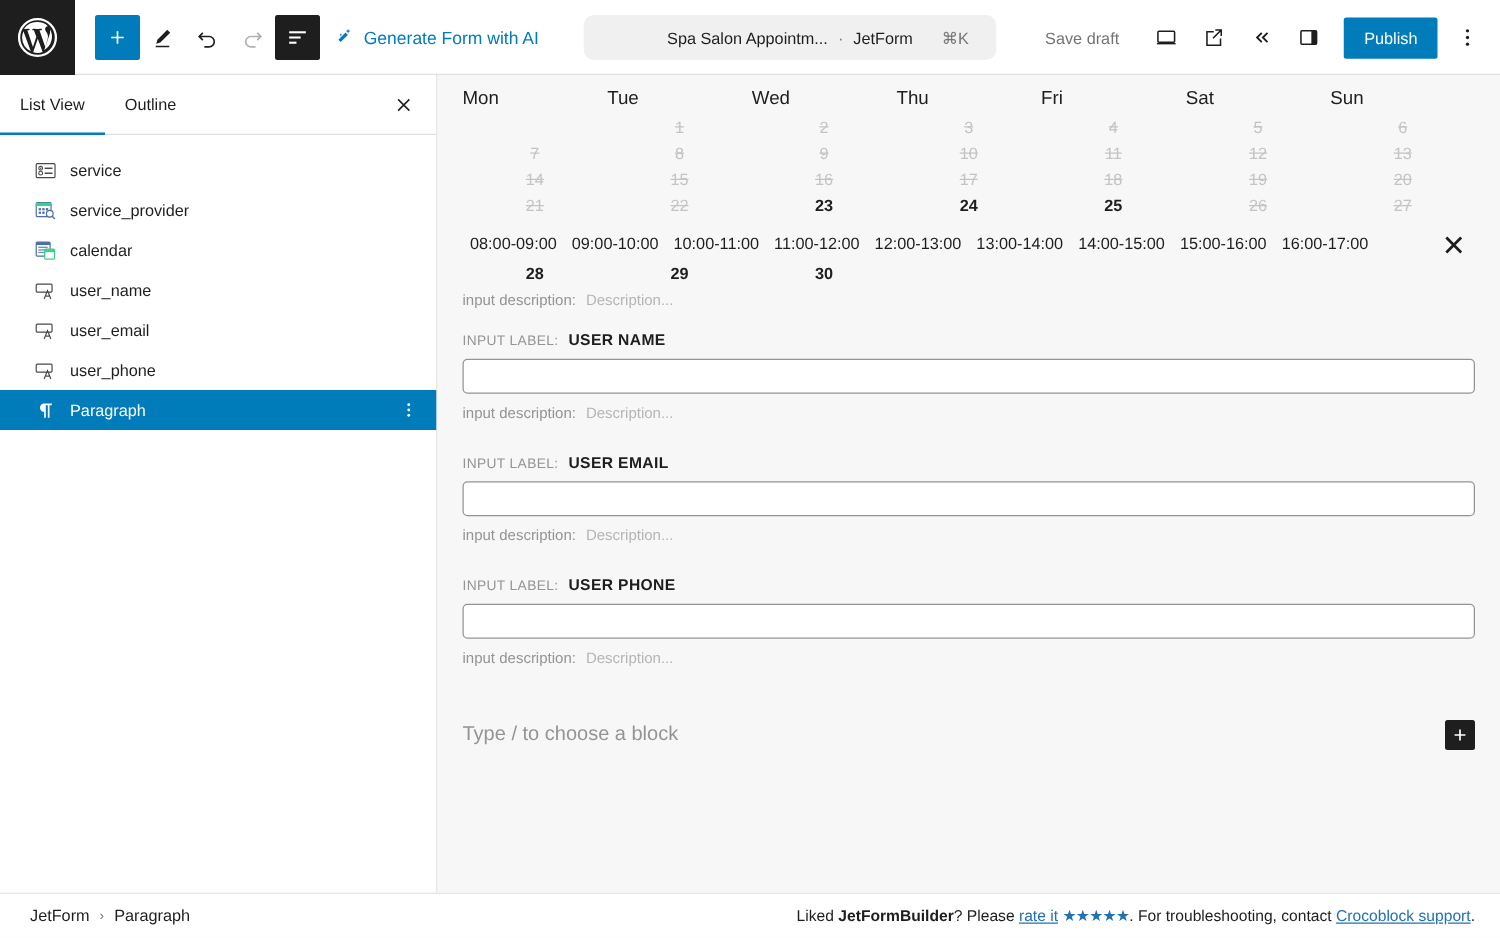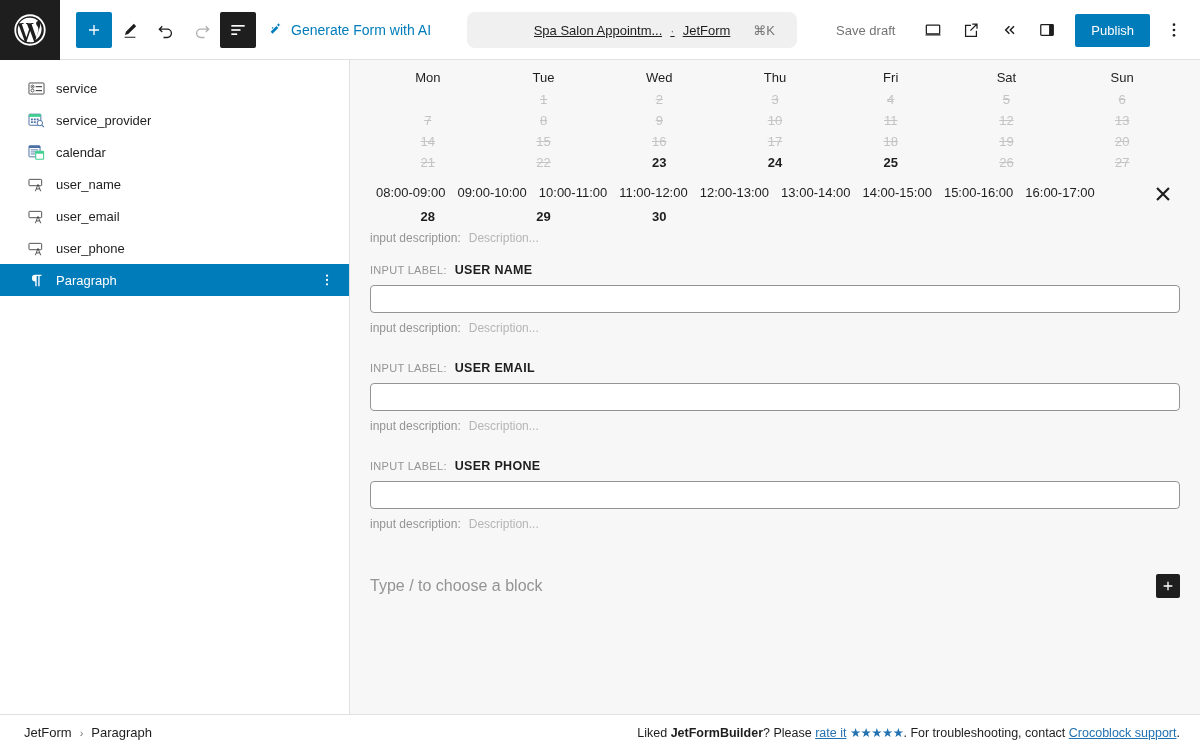--- a/index.html
+++ b/index.html
@@ -44,21 +44,21 @@
     color: #007cba; font-size: 14px; cursor: pointer;
     font-family: "Liberation Sans", sans-serif;
     white-space: nowrap;
   }
 
   .doc-pill {
     position: absolute; left: 467px; top: 12px;
     width: 330px; height: 36px;
     background: #f0f0f0; border-radius: 8px;
     display: flex; align-items: center; justify-content: center;
-    gap: 8px; font-size: 13px; color: #1e1e1e; cursor: pointer; text-decoration: underline;
+    gap: 8px; font-size: 13px; color: #1e1e1e; cursor: pointer;
   }
   .doc-pill .doc-title { max-width: 140px; overflow: hidden; text-overflow: ellipsis; white-space: nowrap; }
   .doc-pill .doc-sep { color: #757575; }
   .doc-pill .doc-kbd { position: absolute; right: 22px; color: #757575; font-size: 13px; }
 
   .tb-right {
     position: absolute; right: 8px; top: 0; height: 60px;
     display: flex; align-items: center; gap: 2px;
   }
   .savedraft {
@@ -129,21 +129,21 @@
     flex: 1; min-width: 0; background: #f7f7f7;
     position: relative; overflow: hidden;
   }
 
   
   .cal-wrap { padding: 0 20px; }
   .cal-head {
     display: grid; grid-template-columns: repeat(7, 1fr);
     padding-top: 6px;
   }
-  .cal-head div { text-align: center; font-size: 13px; color: #1e1e1e; padding: 4px 0; }
+  .cal-head div { text-align: left; font-size: 15px; color: #1e1e1e; padding: 4px 0; }
   .cal-grid { display: grid; grid-template-columns: repeat(7, 1fr); }
   .cal-cell {
     text-align: center; font-size: 13px; padding: 3px 0;
     color: #1e1e1e;
   }
   .cal-cell.off { color: #c4c4c4; text-decoration: line-through; }
   .cal-cell.on { color: #1e1e1e; font-weight: 700; }
   .cal-cell.blank { color: transparent; }
 
   
@@ -326,20 +326,29 @@
           <circle cx="12" cy="12" r="1.6" fill="currentColor"></circle>
           <circle cx="12" cy="18.4" r="1.6" fill="currentColor"></circle>
         </svg>
       </button>
     </div>
   </div>
 
   <div class="body-row">
 
     <div class="sidebar">
+      <div class="sb-tabs">
+        <button class="sb-tab sel">List View</button>
+        <button class="sb-tab">Outline</button>
+        <button class="sb-close">
+          <svg width="18" height="18" viewBox="0 0 24 24">
+            <path fill="none" stroke="currentColor" stroke-width="1.7" d="M6 6l12 12M18 6L6 18"></path>
+          </svg>
+        </button>
+      </div>
 
       <div class="sb-list">
 
         <div class="sb-item">
           <span class="sb-ico">
             <svg width="19" height="19" viewBox="0 0 24 24">
               <rect x="2.5" y="5" width="19" height="14" rx="1" fill="#fff" stroke="#4a4a4a" stroke-width="1.2"></rect>
               <circle cx="7" cy="9.6" r="1.9" fill="none" stroke="#4a4a4a" stroke-width="1.1"></circle>
               <circle cx="7" cy="9.6" r="0.7" fill="#4a4a4a"></circle>
               <circle cx="7" cy="14.6" r="1.9" fill="none" stroke="#4a4a4a" stroke-width="1.1"></circle>

